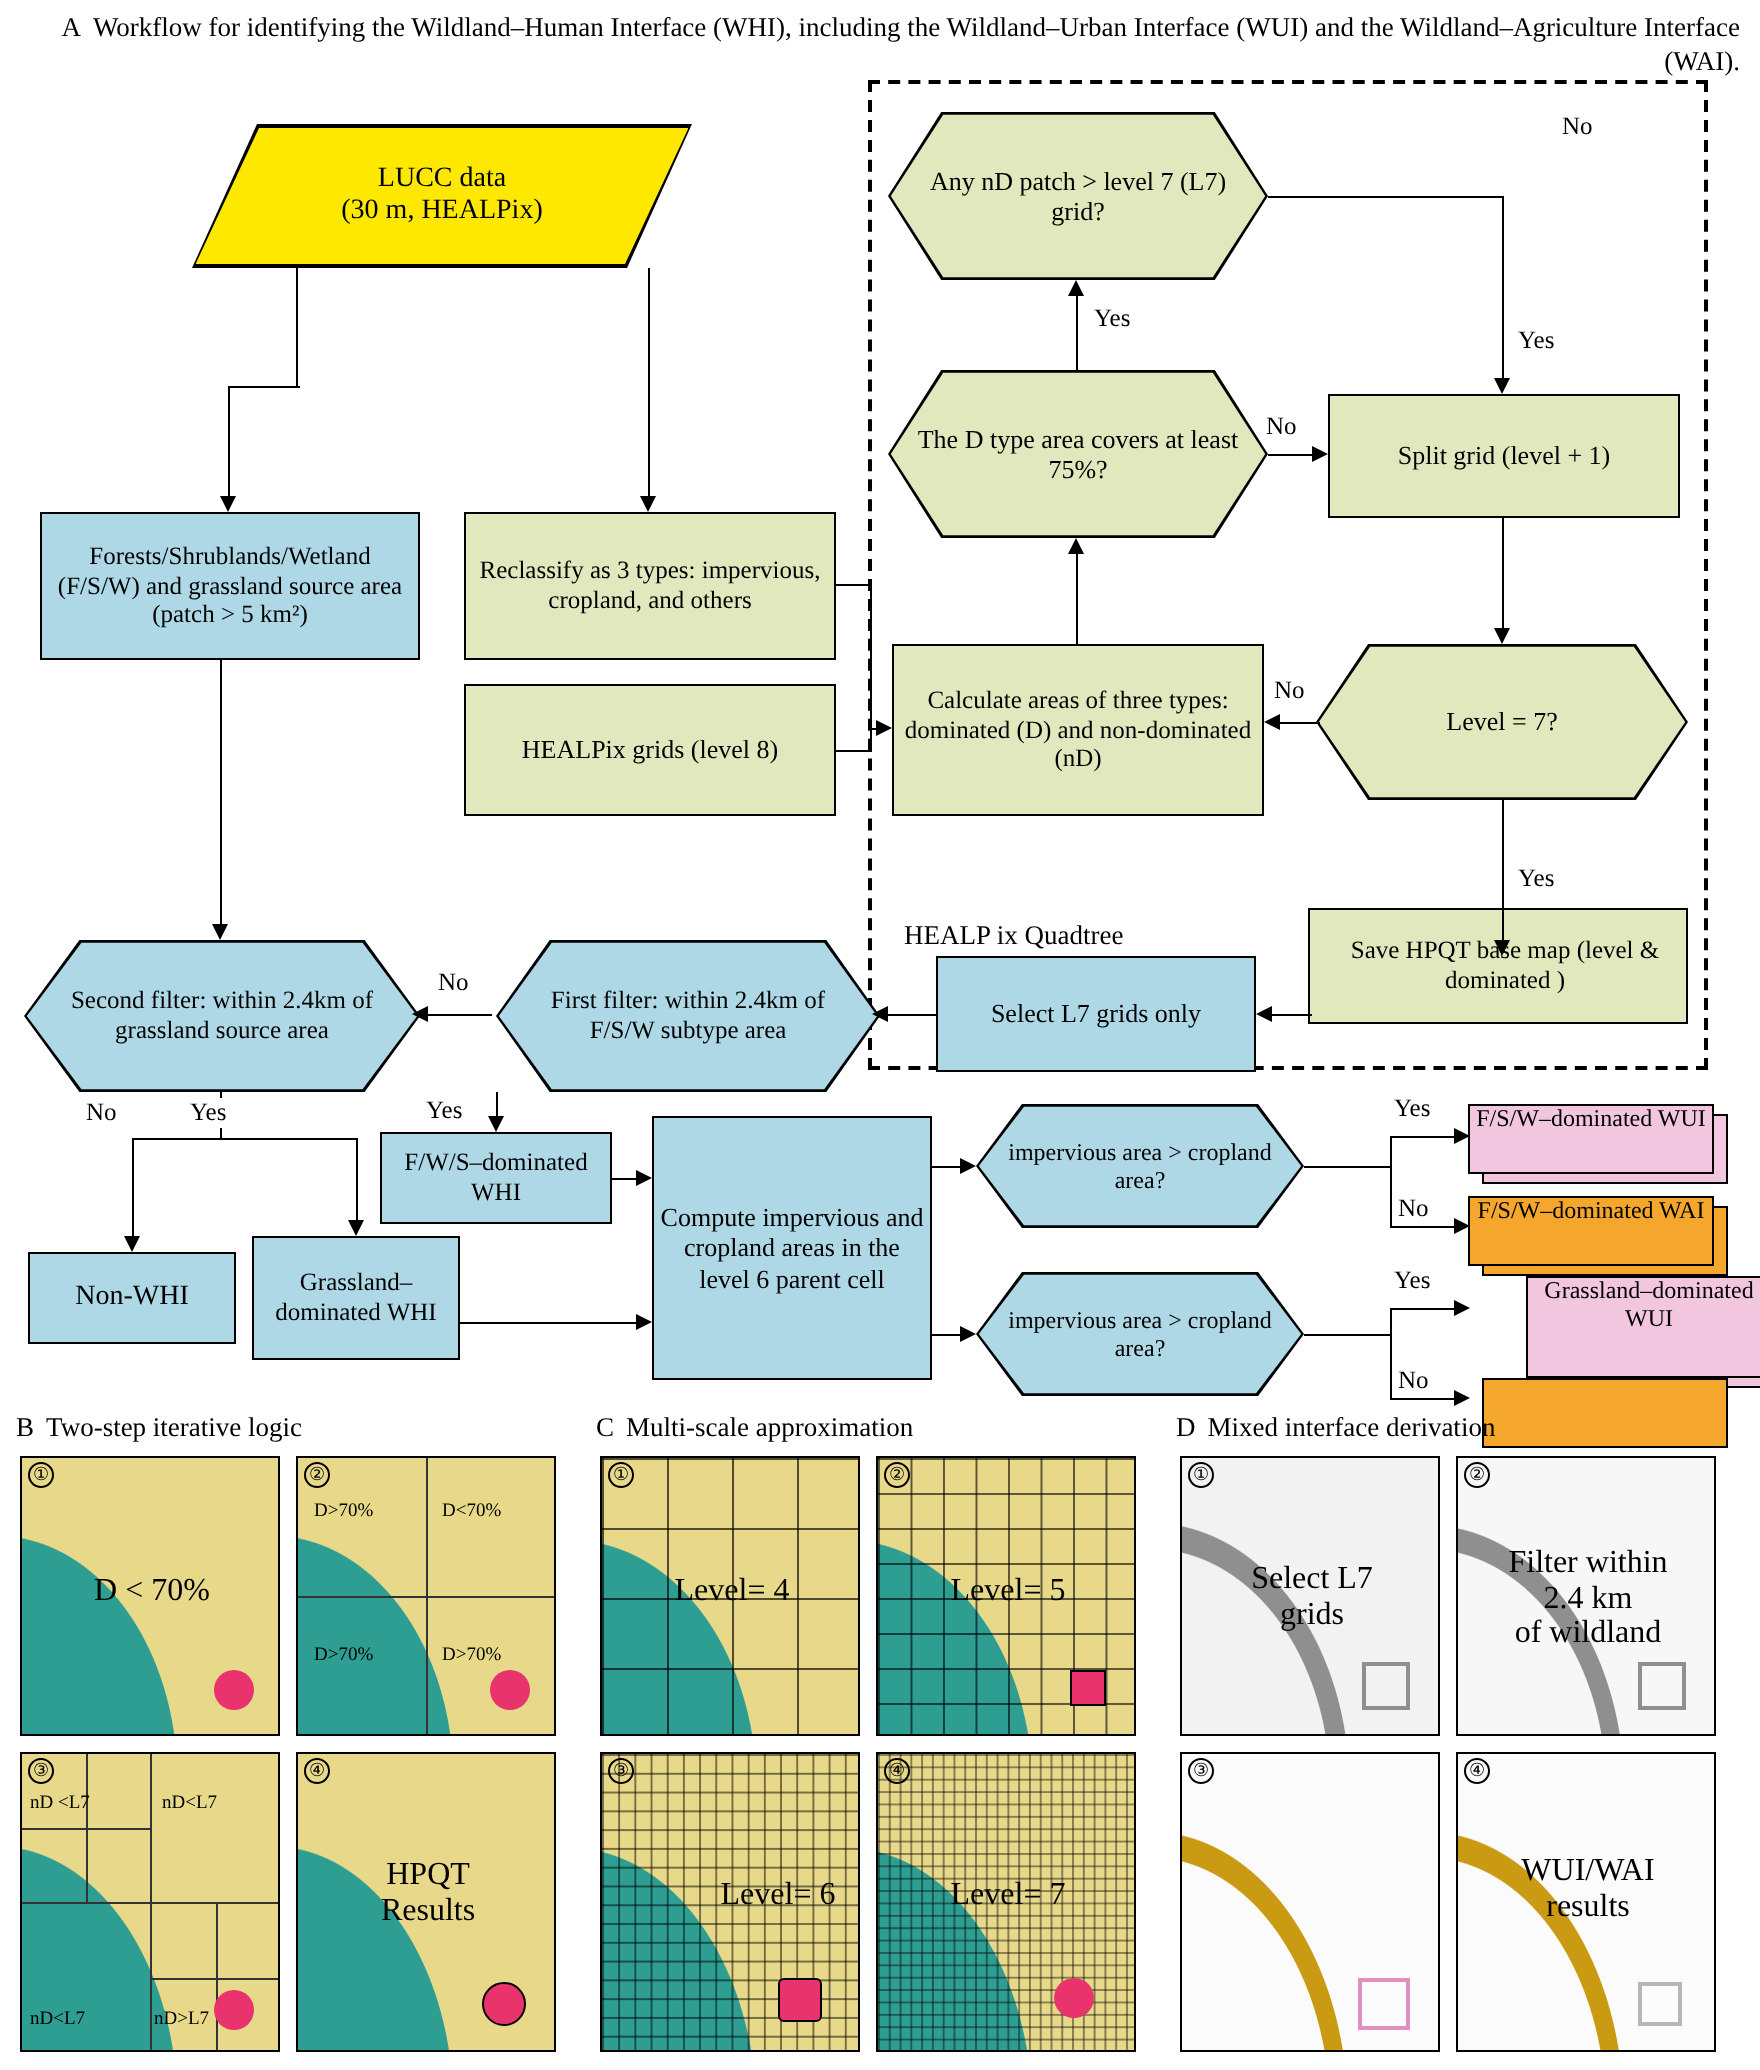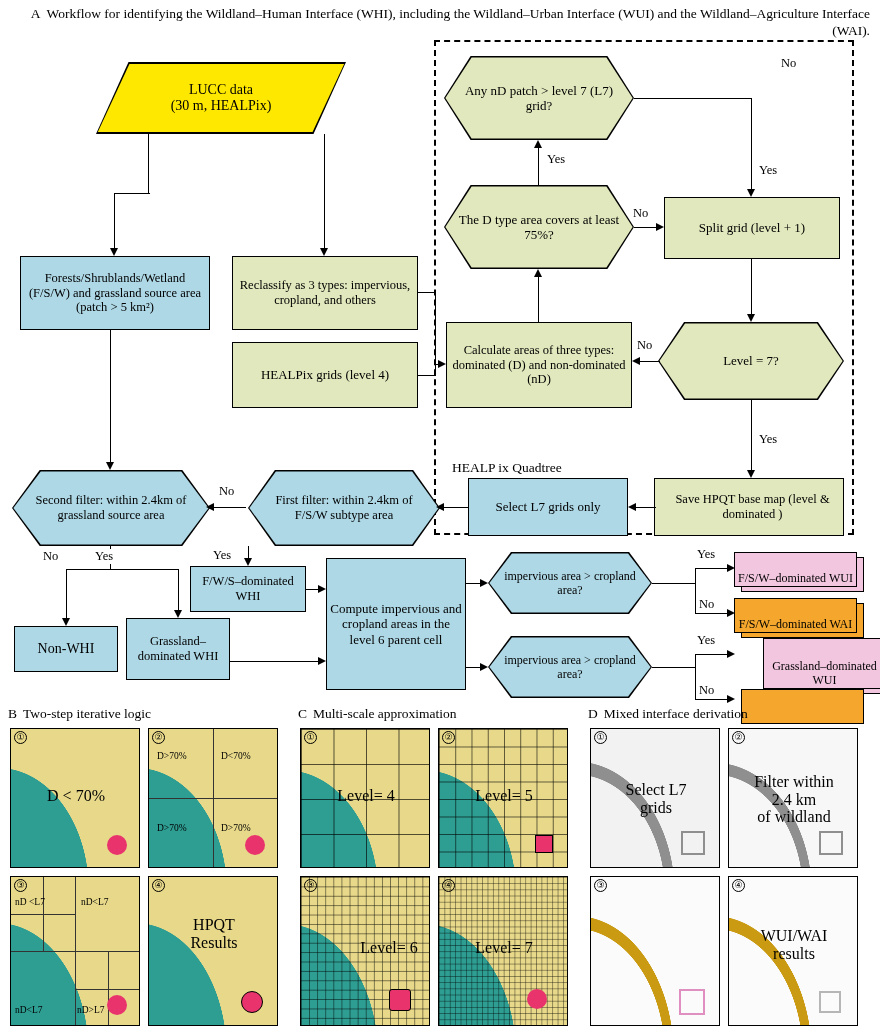--- a/index.html
+++ b/index.html
@@ -68,21 +68,21 @@
 
   
   .stack { position:absolute; }
   .stack .back {
     position:absolute; left:7px; top:5px; right:0; bottom:0;
     border:1.3px solid #000;
   }
   .stack .front {
     position:absolute; left:0; top:0; right:7px; bottom:5px;
     border:1.3px solid #000;
-    display:flex; align-items:flex-end; justify-content:center;
+    display:flex; align-items:flex-start; justify-content:center;
     text-align:center; font-size:12px; line-height:1.15;
   }
 
   
   .ln { position:absolute; background:#000; }
   .lnh { height:1.4px; }
   .lnv { width:1.4px; }
   .arrow { position:absolute; width:0; height:0; }
   .ar-down  { border-left:4.5px solid transparent; border-right:4.5px solid transparent; border-top:8px solid #000; }
   .ar-up    { border-left:4.5px solid transparent; border-right:4.5px solid transparent; border-bottom:8px solid #000; }
@@ -130,21 +130,21 @@
 
 <div class="node blue" style="left:20px; top:256px; width:190px; height:74px; font-size:12.5px;">
   <span>Forests/Shrublands/Wetland (F/S/W) and grassland source area (patch &gt; 5 km²)</span>
 </div>
 
 <div class="node green" style="left:232px; top:256px; width:186px; height:74px; font-size:12.5px;">
   <span>Reclassify as 3 types: impervious, cropland, and others</span>
 </div>
 
 <div class="node green" style="left:232px; top:342px; width:186px; height:66px; font-size:13px;">
-  <span style="white-space:pre-line;">HEALPix grids (level  4)</span>
+  <span style="white-space:pre-line;">HEALPix grids (level  8)</span>
 </div>
 
 <div class="node green" style="left:446px; top:322px; width:186px; height:86px; font-size:12.5px;">
   <span>Calculate areas of three types: dominated  (D) and non-dominated (nD)</span>
 </div>
 
 <div class="hex-wrap" style="left:444px; top:56px; width:190px; height:84px;">
   <div class="outline"></div>
   <div class="inner green">
     <span style="padding:0 14px;">Any nD patch  &gt; level 7 (L7) grid?</span>
@@ -162,21 +162,21 @@
   <span>Split grid (level + 1)</span>
 </div>
 
 <div class="hex-wrap" style="left:658px; top:322px; width:186px; height:78px;">
   <div class="outline"></div>
   <div class="inner green">
     <span>Level = 7?</span>
   </div>
 </div>
 
-<div class="node green" style="left:654px; top:478px; width:190px; height:58px; font-size:12.5px;padding-left:10px;">
+<div class="node green" style="left:654px; top:454px; width:190px; height:58px; font-size:12.5px;padding-left:10px;">
   <span>Save HPQT base map (level &amp; dominated )</span>
 </div>
 
 <div class="node blue" style="left:468px; top:478px; width:160px; height:58px;">
   <span>Select L7 grids only</span>
 </div>
 
 <div class="hex-wrap" style="left:248px; top:470px; width:192px; height:76px;">
   <div class="outline"></div>
   <div class="inner blue">
@@ -378,21 +378,21 @@
   <div class="smalltxt" style="left:70px; top:20px;">nD&lt;L7</div>
   <div class="smalltxt" style="left:4px; top:128px;">nD&lt;L7</div>
   <div class="smalltxt" style="left:66px; top:128px;">nD&gt;L7</div>
   <div class="dot" style="right:12px; bottom:10px; width:20px; height:20px;"></div>
 </div>
 
 <div class="tile" style="left:148px; top:876px; width:130px; height:150px; background:#2e9e93;">
   <div class="abs" style="left:0;top:0;width:130px;height:150px;background:
      radial-gradient(120% 150% at -10% 118%, transparent 0 58%, #e8d98a 58.3% 100%);"></div>
   <div class="circnum">④</div>
-  <div class="cap" style="left:0; top:39px; width:130px; white-space:pre-line;">HPQT
+  <div class="cap" style="left:0; top:52px; width:130px; white-space:pre-line;">HPQT
 Results</div>
   <div class="dot" style="right:14px; bottom:12px; width:22px; height:22px; border:1.5px solid #000;"></div>
 </div>
 
 <div class="abs panel-caption" style="left:298px; top:706px;">
   <span class="ltr">C</span><span>Multi-scale approximation</span>
 </div>
 
 <div class="tile" style="left:300px; top:728px; width:130px; height:140px; background:#2e9e93;">
   <div class="abs" style="left:0;top:0;width:130px;height:140px;background:

